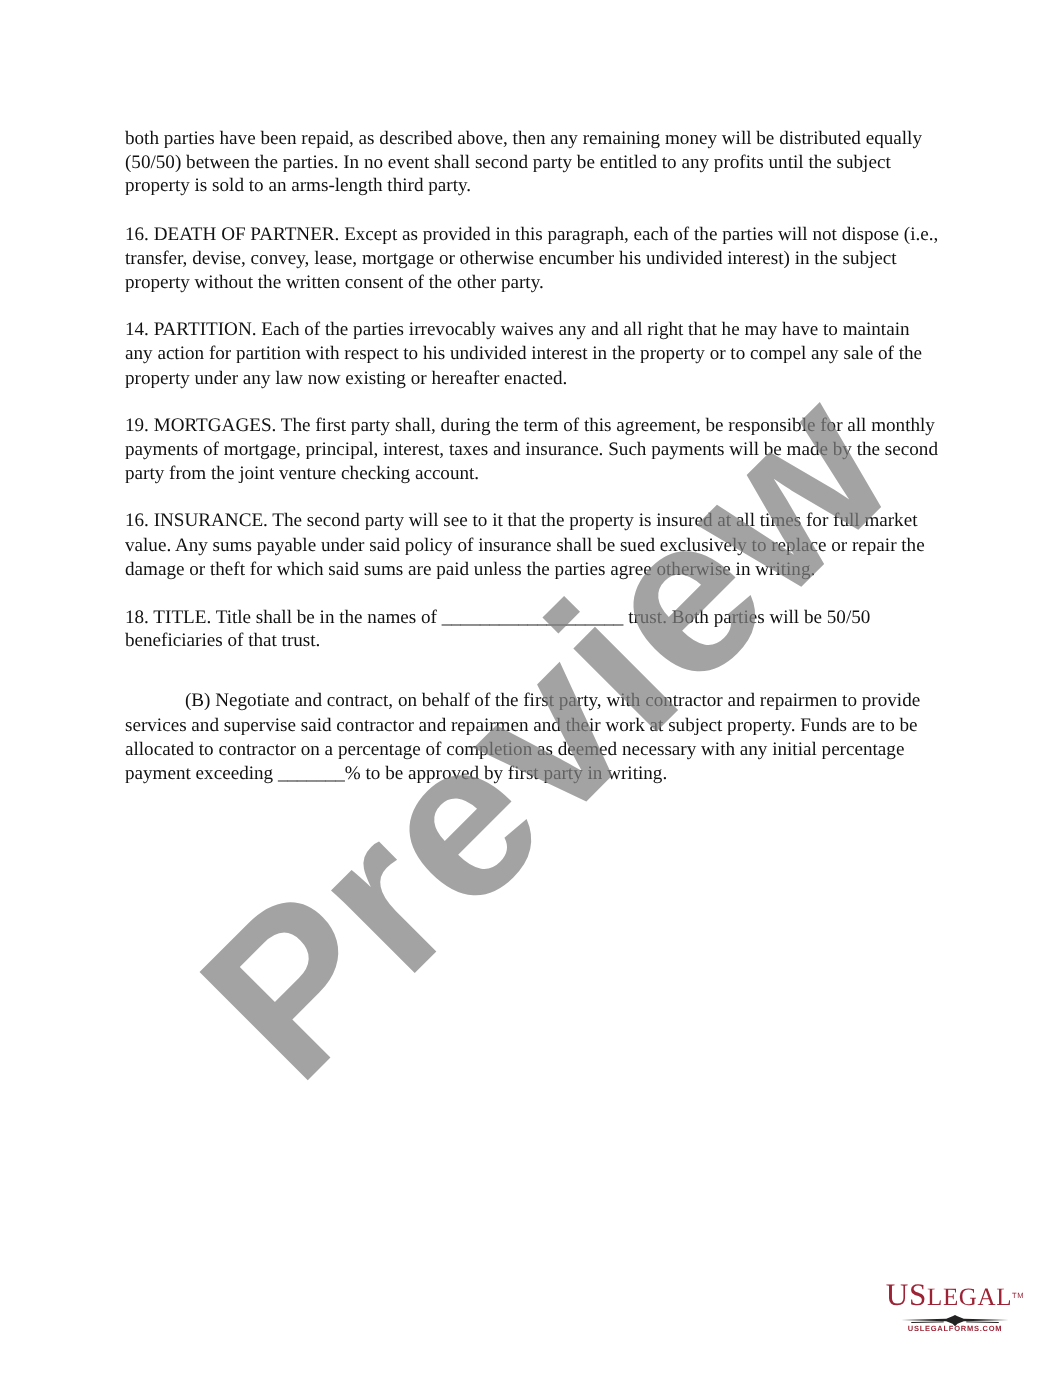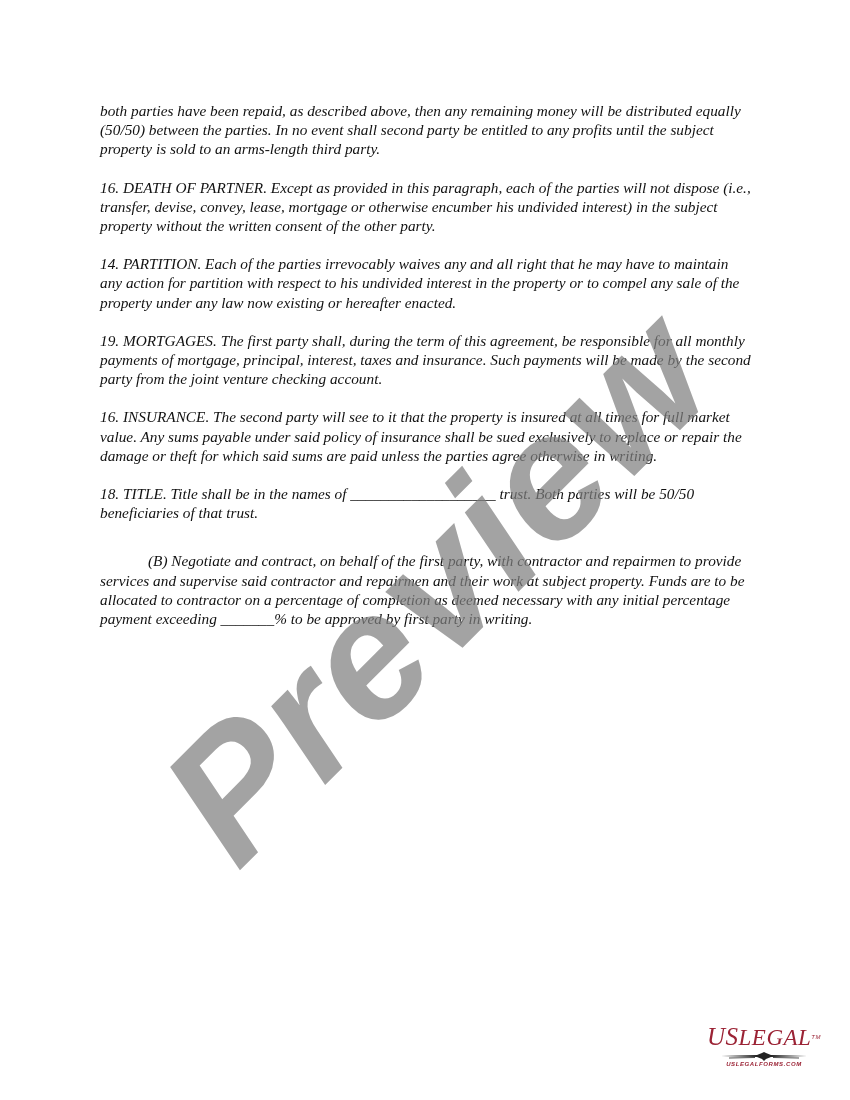--- a/index.html
+++ b/index.html
@@ -1,34 +1,34 @@
 <!DOCTYPE html>
 <html><head>
   <meta charset="utf-8">
   <style>
     html, body { margin: 0; padding: 0; }
     body {
       width: 850px; height: 1100px; background: #ffffff; position: relative; overflow: hidden;
       font-family: "Liberation Serif", "DejaVu Serif", serif; color: #111;
     }
-    .page { position: absolute; left: 0; top: 0; width: 850px; height: 832px; font-style: italic; }
+    .page { position: absolute; left: 0; top: 0; width: 850px; height: 832px; }
     .body-text { position: absolute; left: 100px; top: 101px; width: 652px; font-size: 15.3px; line-height: 19.2px; }
     .para { margin: 0 0 19px 0; }
     .para.indent { text-indent: 48px; }
     .para.extra-gap { margin-bottom: 29px; }
     .watermark {
       position: absolute; left: 95px; top: 500px; width: 680px; text-align: center;
       font-family: "Liberation Sans", "DejaVu Sans", sans-serif; font-weight: bold;
       font-size: 178px; line-height: 1; color: rgba(128,128,128,0.72);
       transform: rotate(-45deg); transform-origin: center center; letter-spacing: 2px;
       pointer-events: none;
     }
     .logo { position: absolute; left: 706px; top: 1024px; width: 116px; text-align: center; }
     .logo-main { font-family: "Liberation Serif", "DejaVu Serif", serif; font-size: 25px; color: #9b2335; letter-spacing: 0.5px; line-height: 26px; }
-    .logo-main .legal { font-size: 23px; }
+    .logo-main .legal { font-size: 20px; }
     .logo-tm { font-family: "Liberation Sans", sans-serif; font-size: 6px; vertical-align: top; color: #9b2335; }
     .logo-wing { display: block; margin: 1px auto 0; }
     .logo-url { font-family: "Liberation Sans", "DejaVu Sans", sans-serif; font-size: 6px; color: #9b2335; letter-spacing: 0.6px; font-weight: bold; }
   </style>
 </head>
 <body>
 
 <div class="page">
   <div class="body-text">
     <p class="para">both parties have been repaid, as described above, then any remaining money will be distributed equally (50/50) between the parties. In no event shall second party be entitled to any profits until the subject property is sold to an arms-length third party.</p>

